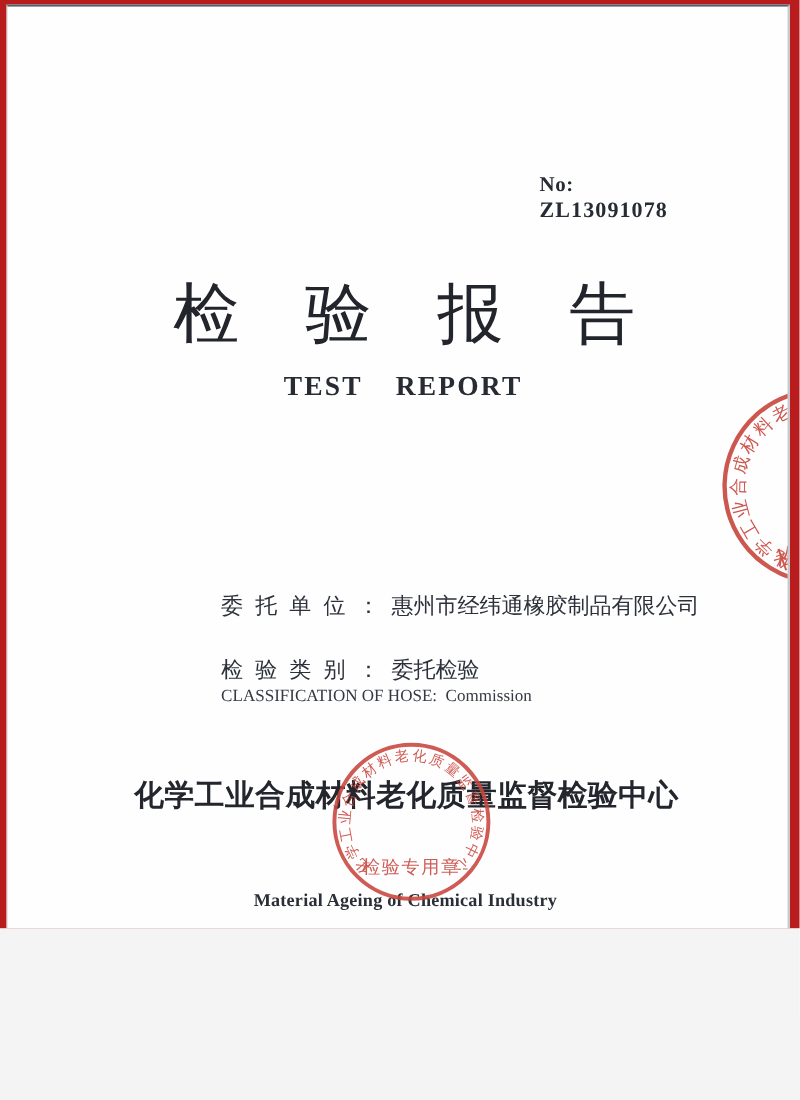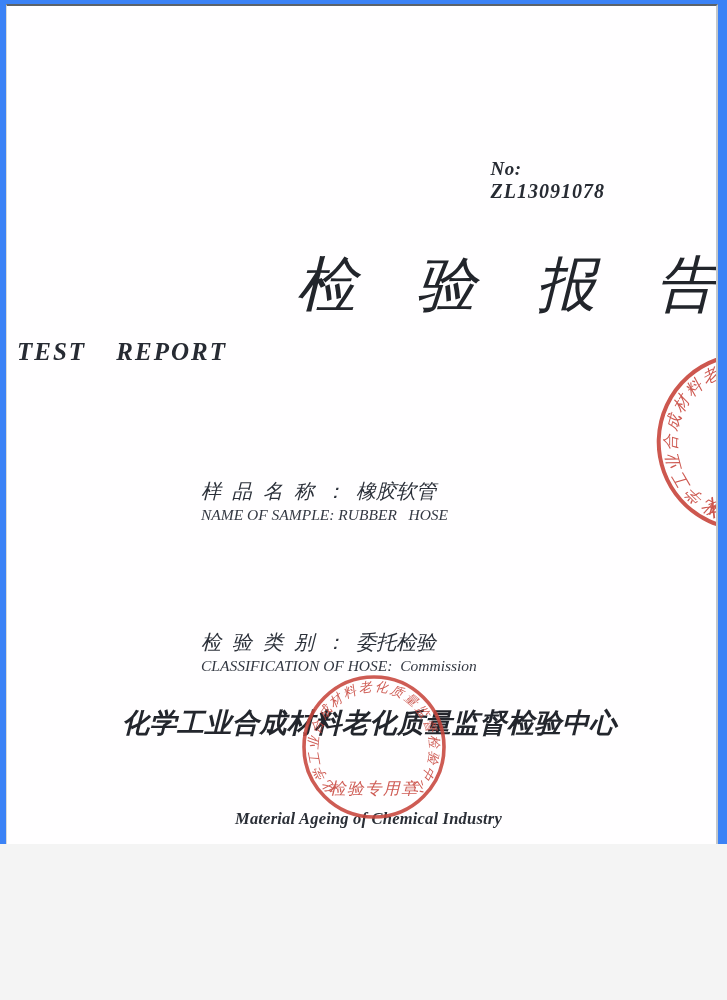--- a/index.html
+++ b/index.html
@@ -1,53 +1,53 @@
 <!DOCTYPE html>
 <html><head>
 <meta charset="utf-8">
 <style>
   html,body{margin:0;padding:0;background:#f4f4f4;}
   .scan{
-    position:relative;width:727px;height:844px;background:#3b82f6;
-    overflow:hidden;font-family:"Liberation Serif","DejaVu Serif",serif;font-style:italic;
+    position:relative;width:727px;height:844px;background:#b91c1c;
+    overflow:hidden;font-family:"Liberation Serif","DejaVu Serif",serif;
   }
   .paper{
     position:absolute;left:6px;top:4px;width:709px;height:996px;
     background:#fffeff;
     border-top:2px solid #5c6269;
     border-left:1px solid #d7dadc;
     border-right:2px solid #c3c7ca;
     overflow:hidden;
   }
   
   .report-no{
     position:absolute;left:452px;top:130px;
     font-size:19px;color:#272b33;letter-spacing:.5px;white-space:pre;
   }
   .report-no .no-label{font-weight:600;margin-right:16px;}
   .report-no .no-value{font-weight:700;font-size:20px;letter-spacing:1px;}
   
   .title-cn{
     position:absolute;left:12px;right:0;top:246px;
-    text-align:right;font-size:60px;line-height:1.1;color:#22252b;
+    text-align:center;font-size:60px;line-height:1.1;color:#22252b;
     font-weight:500;white-space:pre;
   }
   .title-en{
     position:absolute;left:10px;right:0;top:332px;
-    text-align:left;font-size:25px;font-weight:700;color:#272b33;
+    text-align:center;font-size:25px;font-weight:700;color:#272b33;
     letter-spacing:2px;word-spacing:22px;
   }
   
   .field{position:absolute;left:194px;color:#2c313a;}
   .field .cn{font-size:20px;line-height:22px;white-space:pre;}
   .field .cn .lbl{letter-spacing:11px;}
   .field .en{font-size:15.5px;line-height:18px;margin-top:4px;white-space:pre;color:#343943;}
   .row-sample{top:474px;}
   .row-client{top:534px;}
-  .row-class{top:625px;}
+  .row-class{top:592px;}
   
   .issuer-cn{
     position:absolute;left:16px;right:0;top:702px;text-align:center;
     font-size:27px;font-weight:600;line-height:1.15;color:#23262d;letter-spacing:.5px;
   }
   .issuer-en{
     position:absolute;left:14px;right:0;text-align:center;
     font-size:16.5px;font-weight:700;color:#2a2e36;line-height:18px;letter-spacing:.2px;
   }
   .issuer-en.l1{top:741px;}
@@ -67,26 +67,23 @@
   <div class="paper">
 
     <div class="report-no">
       <span class="no-label">No:</span>
       <span class="no-value">ZL13091078</span>
     </div>
 
     <div class="title-cn">检　验　报　告</div>
     <div class="title-en">TEST REPORT</div>
 
-    <div class="field row-sample">
-      <div class="cn"><span class="lbl">样品名称：</span><span>橡胶软管</span></div>
-      <div class="en">NAME OF SAMPLE: RUBBER   HOSE</div>
-    </div>
 
     <div class="field row-client">
+      <div class="cn"><span class="lbl">委托单位：</span><span>惠州市经纬通橡胶制品有限公司</span></div>
     </div>
 
     <div class="field row-class">
       <div class="cn"><span class="lbl">检验类别：</span><span>委托检验</span></div>
       <div class="en">CLASSIFICATION OF HOSE:  Commission</div>
     </div>
 
     <div class="issuer-cn">化学工业合成材料老化质量监督检验中心</div>
     <div class="issuer-en l2">Material Ageing of Chemical Industry</div>
 

